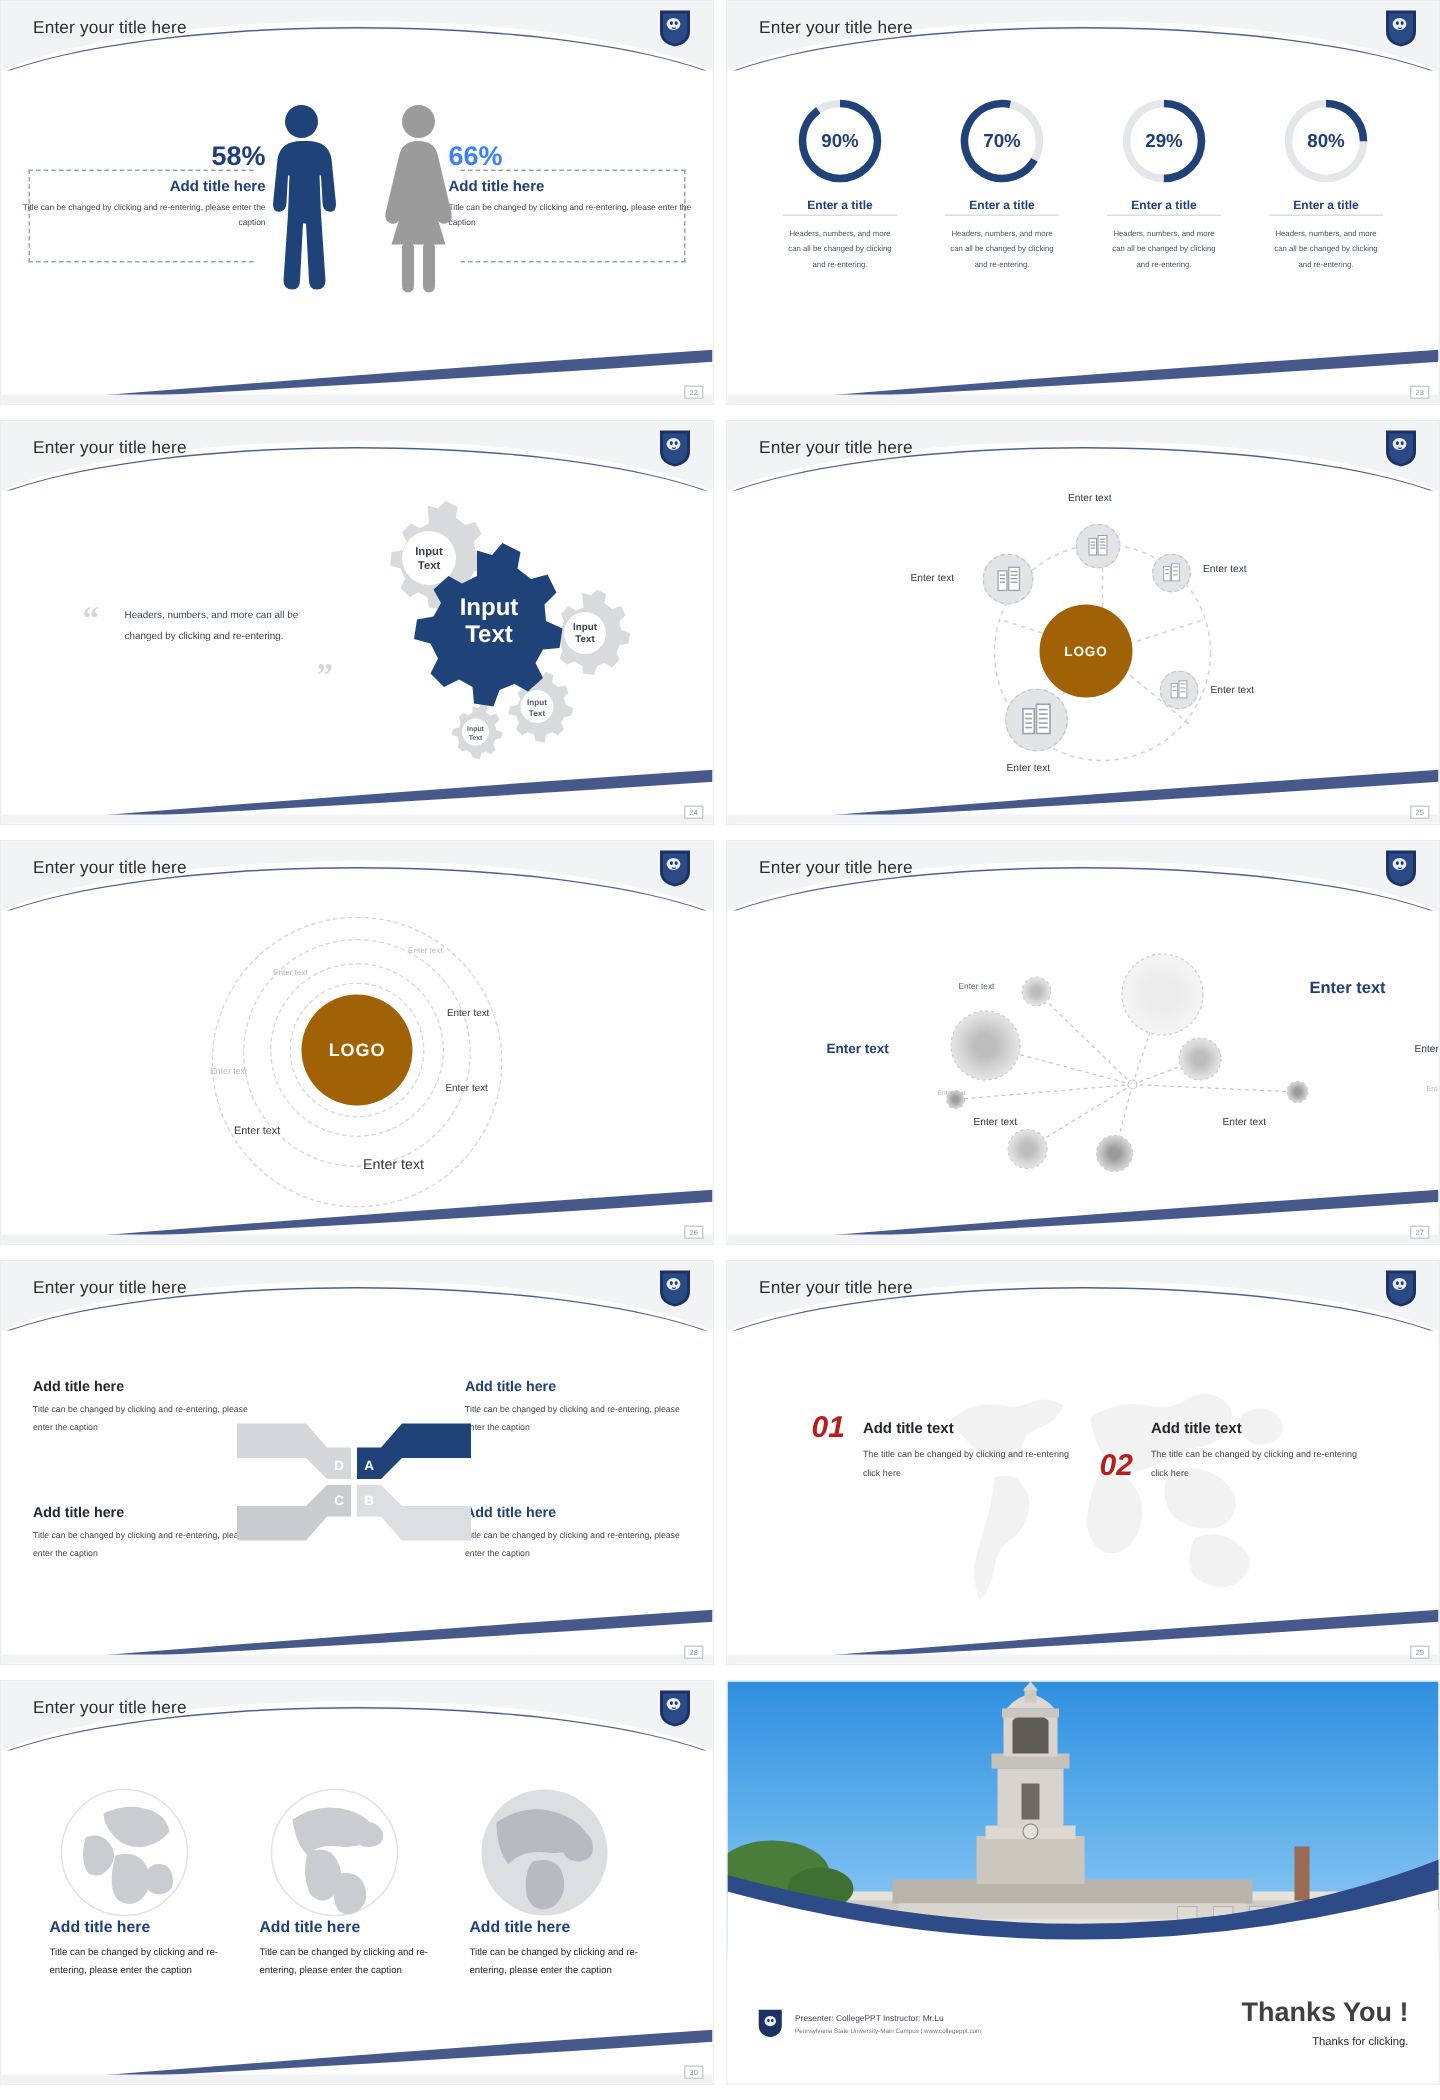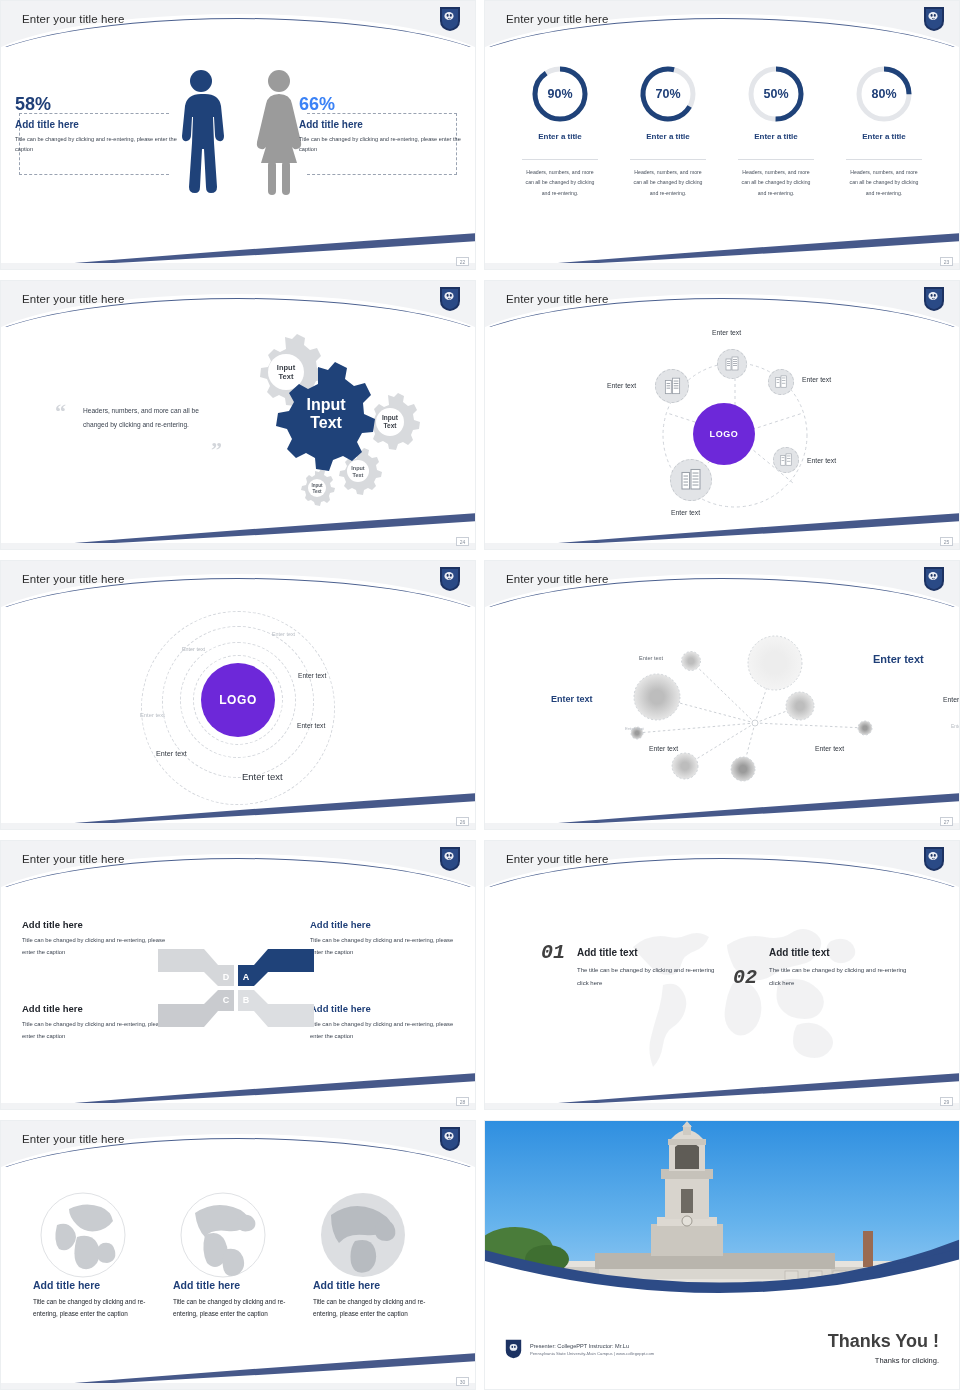--- a/index.html
+++ b/index.html
@@ -70,43 +70,43 @@
   .s1-bracket.right { border: 1px dashed #9aa3b2; border-left: none; }
   .s1-col { position: absolute; top: 36px; width: 162px; }
   .s1-pct { font-size: 18px; font-weight: bold; line-height: 1.1; }
   .s1-pct.blue { color: #1f3f78; }
   .s1-pct.gray { color: #3b82f6; }
   .s1-h { font-size: 10px; font-weight: bold; color: #1f3f78; margin-top: 4px; }
   .s1-p { font-size: 5.6px; color: #3c4450; line-height: 1.85; margin-top: 4px; }
   
   .rings { position: absolute; left: 0; top: 62px; width: 100%; display: flex; justify-content: center; gap: 32px; }
   .ringcell { width: 76px; text-align: center; }
-  .ringcell .rt { font-size: 8px; font-weight: bold; color: #1f3f78; margin-top: 7px; padding-bottom: 18px; border-bottom: 1px solid #dadde2; }
+  .ringcell .rt { font-size: 8px; font-weight: bold; color: #1f3f78; margin-top: 7px; padding-bottom: 2px; border-bottom: 1px solid #dadde2; }
   .ringcell .rp { font-size: 5.2px; color: #4a525e; line-height: 2.0; margin-top: 7px; }
   .ringnum { position: absolute; left: 0; top: 0; width: 100%; height: 100%;
     display: flex; align-items: center; justify-content: center;
     font-size: 12.5px; font-weight: bold; color: #1f3f78; }
   
   .quote-l, .quote-r { position: absolute; color: #d3d6db; font-size: 22px; font-weight: bold; font-family: "Liberation Serif", serif; }
   .s3-p { position: absolute; left: 82px; top: 123px; width: 132px; font-size: 6.6px; color: #3c4450; line-height: 2.1; }
   
-  .hub { position: absolute; border-radius: 50%; background: #6d28d9; color: #fff;
+  .hub { position: absolute; border-radius: 50%; background: #a16207; color: #fff;
      display: flex; align-items: center; justify-content: center;
      font-size: 9px; font-weight: bold; letter-spacing: .6px; }
   .nodechip { position: absolute; border-radius: 50%; background: #e2e4e7;
      border: 1px dashed #c4c8cd; display: flex; align-items: center; justify-content: center; }
   .ntext { position: absolute; font-size: 6.8px; color: #30363f; white-space: nowrap; }
   
   .conc { position: absolute; border-radius: 50%; border: 1px dashed #d5d8dd; }
   
   .s7-h { font-size: 9.5px; font-weight: bold; color: #1f3f78; }
   .s7-p { font-size: 5.8px; color: #3c4450; line-height: 2.0; margin-top: 5px; }
   .s7-col { position: absolute; width: 144px; }
   
-  .bignum { font-size: 20px; font-weight: bold; font-style: italic; color: #404040; font-family: Liberation Mono, monospace; }
+  .bignum { font-size: 20px; font-weight: bold; font-style: italic; color: #b91c1c; }
   .s8-h { font-size: 10px; font-weight: bold; color: #22262d; }
   .s8-p { font-size: 6px; color: #3c4450; line-height: 2.1; margin-top: 6px; }
   
   .g-h { font-size: 10.5px; font-weight: bold; color: #1f3f78; }
   .g-p { font-size: 6.4px; color: #22262d; line-height: 1.95; margin-top: 5px; }
   
   .photo { position: absolute; left: 0; top: 0; width: 100%; height: 181px; overflow: hidden; }
   .sky { position: absolute; inset: 0; background: linear-gradient(#2f8fe0 0%, #64b2ec 55%, #9ccef5 100%); }
   .thanks-big { font-size: 18px; font-weight: bold; color: #404040; }
   .thanks-sub { font-size: 7.5px; color: #22262d; margin-top: 4px; }
@@ -131,21 +131,21 @@
       <ellipse cx="10" cy="10" rx="4.6" ry="4" fill="#e9edf4"></ellipse>
       <ellipse cx="8.6" cy="9.4" rx="1" ry="1.3" fill="#1c3262"></ellipse>
       <ellipse cx="11.8" cy="9.4" rx="1" ry="1.3" fill="#1c3262"></ellipse>
       <path d="M9 12.4 q1.2 1.1 2.6 0" stroke="#1c3262" stroke-width=".8" fill="none"></path>
     </svg>
 
     <div class="s1-wrap">
       <div class="s1-bracket" style="left:18px;"></div>
       <div class="s1-bracket right" style="right:18px;"></div>
 
-      <div class="s1-col" style="left:14px; ">
+      <div class="s1-col" style="left:14px; text-align:right;">
         <div class="s1-pct blue">58%</div>
         <div class="s1-h">Add title here</div>
         <div class="s1-p">Title can be changed by clicking and re-entering, please enter the caption</div>
       </div>
 
       <svg style="position:absolute;left:176px;top:8px;" width="48" height="132" viewBox="0 0 48 132">
         <circle cx="24" cy="14" r="11" fill="#1f4279"></circle>
         <path d="M24 27 q-14 0 -16 12 l-3 30 q0 6 5 5 q4 -1 4 -6 l1 -18 l1 0 l-1 26 l-3 44 q0 6 6 6 q5 0 5 -6 l2 -38 l2 0 l2 38 q0 6 5 6 q6 0 6 -6 l-3 -44 l-1 -26 l1 0 l1 18 q0 5 4 6 q5 1 5 -5 l-3 -30 q-2 -12 -16 -12 z" fill="#1f4279"></path>
       </svg>
 
@@ -209,21 +209,21 @@
         </div>
         <div class="rt">Enter a title</div>
         <div class="rp">Headers, numbers, and more can all be changed by clicking and re-entering.</div>
       </div>
       <div class="ringcell">
         <div style="position:relative;width:76px;height:62px;margin:0 auto;">
           <svg width="62" height="62" viewBox="0 0 62 62" style="margin-left:7px">
             <circle cx="31" cy="31" r="25" fill="none" stroke="#e4e6ea" stroke-width="5"></circle>
             <circle cx="31" cy="31" r="25" fill="none" stroke="#1f4279" stroke-width="5" stroke-dasharray="78.5 157.1" transform="rotate(-90 31 31)"></circle>
           </svg>
-          <div class="ringnum">50%</div>
+          <div class="ringnum">29%</div>
         </div>
         <div class="rt">Enter a title</div>
         <div class="rp">Headers, numbers, and more can all be changed by clicking and re-entering.</div>
       </div>
       <div class="ringcell">
         <div style="position:relative;width:76px;height:62px;margin:0 auto;">
           <svg width="62" height="62" viewBox="0 0 62 62" style="margin-left:7px">
             <circle cx="31" cy="31" r="25" fill="none" stroke="#e4e6ea" stroke-width="5"></circle>
             <circle cx="31" cy="31" r="25" fill="none" stroke="#1f4279" stroke-width="5" stroke-dasharray="39.3 157.1" transform="rotate(-90 31 31)"></circle>
           </svg>

